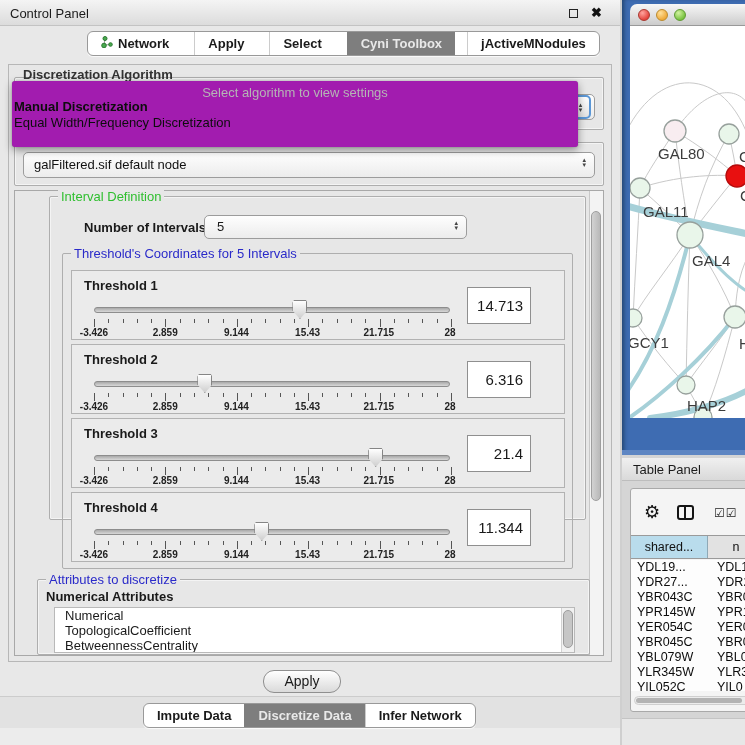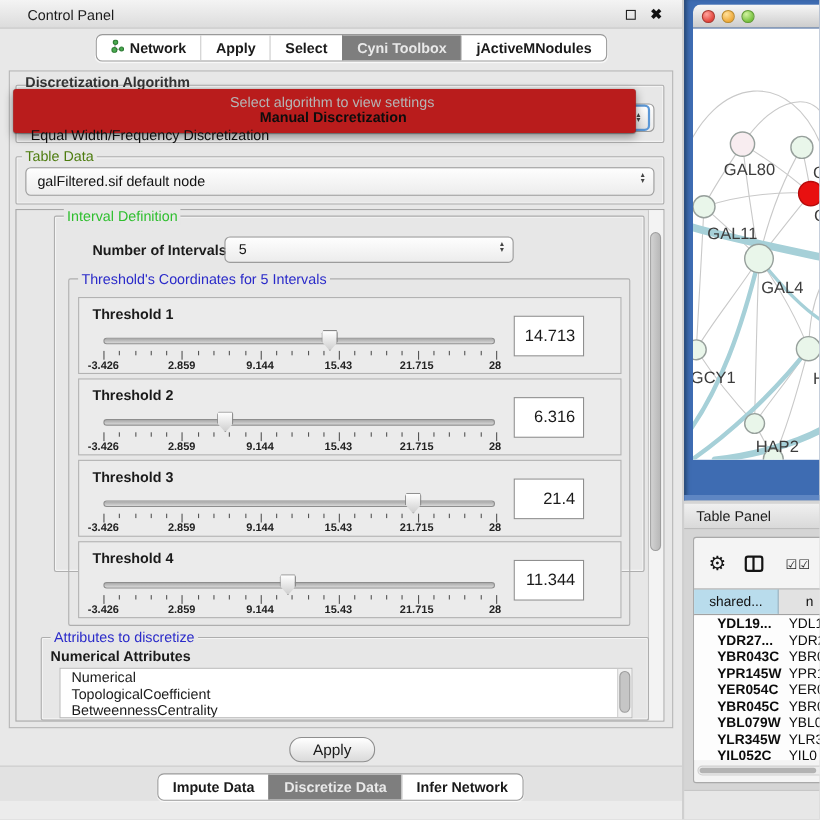--- a/index.html
+++ b/index.html
@@ -3,55 +3,55 @@
 <meta charset="utf-8">
 <style>
   * { margin:0; padding:0; box-sizing:border-box; }
   html,body { width:745px; height:745px; overflow:hidden; }
   body { position:relative; background:#cfcfcf; font-family:"Liberation Sans",sans-serif; color:#1a1a1a; }
 
   
   #control-panel { position:absolute; left:0; top:0; width:620px; height:745px; background:#e8e8e8; }
   .cp-titlebar { position:absolute; left:0; top:0; width:620px; height:26px;
                  background:linear-gradient(#f4f4f4,#dcdcdc); border-bottom:1px solid #c3c3c3; }
-  .cp-title { position:absolute; left:25px; top:6px; font-size:13px; color:#1b1b1b; }
+  .cp-title { position:absolute; left:10px; top:6px; font-size:13px; color:#1b1b1b; }
   .float-icon { position:absolute; right:42px; top:9px; width:9px; height:9px; border:1.5px solid #222; background:transparent; }
   .close-icon { position:absolute; right:18px; top:5px; font-size:13px; font-weight:bold; color:#111; }
 
   .tabstrip { display:flex; border:1px solid #999; border-radius:6px; overflow:hidden;
               background:#fff; height:25px; align-items:stretch; box-shadow:0 1px 1px rgba(255,255,255,.8); }
   .tab { display:flex; align-items:center; gap:5px; padding:0 13px; font-size:13px; font-weight:bold;
          color:#1a1a1a; border-left:1px solid #cccccc; white-space:nowrap; }
   .tab:first-child { border-left:none; }
   .tab.selected { background:#7e7e7e; color:#e9e9e9; border-left-color:#7e7e7e; }
-  #top-tabs { position:absolute; left:87px; top:31px; }
+  #top-tabs { position:absolute; left:87px; top:31px;gap:12px; }
   #bottom-tabs { position:absolute; left:143px; top:703px; }
 
   #outer-box { position:absolute; left:8px; top:64px; width:604px; height:598px;
                background:#e7e7e7; border:1px solid #b7b7b7; }
 
   .group { position:absolute; border:1px solid #aeaeae; border-radius:2px;
            box-shadow:inset 0 0 0 1px rgba(255,255,255,.55); }
   .group-label { position:absolute; padding:0 3px; font-size:13px; background:#e7e7e7; white-space:nowrap; z-index:2; }
 
   #algo-label { left:20px; top:67px; color:#333; font-weight:bold; background:transparent; z-index:3; }
   #algo-group { left:14px; top:77px; width:590px; height:53px; }
   .algo-combo { position:absolute; left:8px; top:16px; right:8px; height:26px;
                 border:1px solid #9c9c9c; border-radius:5px; background:linear-gradient(#fefefe,#ebebeb); }
   .focus-stepper { position:absolute; right:3px; top:0px; width:21px; height:24px; border:2px solid #5b97d6;
                    border-radius:5px; background:linear-gradient(#ffffff,#e2e2e2);
                    display:flex; flex-direction:column; align-items:center; justify-content:center; line-height:5px; }
   .stepper { position:absolute; right:8px; top:4px; display:flex; flex-direction:column; align-items:center; line-height:5px; }
   .stepper span, .focus-stepper span { font-size:7px; color:#444; }
 
-  #algo-popup { position:absolute; left:12px; top:81px; width:566px; height:40px; background:#b91c1c;
-                border-radius:3px; box-shadow:0 3px 9px rgba(0,0,0,.40), 0 0 1px rgba(0,0,0,.35); z-index:10;padding-left:14px; }
+  #algo-popup { position:absolute; left:12px; top:81px; width:566px; height:66px; background:#a21caf;
+                border-radius:3px; box-shadow:0 3px 9px rgba(0,0,0,.40), 0 0 1px rgba(0,0,0,.35); z-index:10; }
   .popup-placeholder { text-align:center; color:#b5b5b5; font-size:13px; padding-top:4px; height:18px; }
   .popup-opt { font-size:13px; color:#0d0d0d; padding-left:2px; line-height:16px; white-space:nowrap; }
-  .popup-opt.bold { font-weight:bold;text-align:center; }
+  .popup-opt.bold { font-weight:bold; }
 
   #tabledata-label { left:20px; top:134px; color:#4d7c0f; }
   #tabledata-group { left:14px; top:142px; width:590px; height:44px; }
   .td-combo { position:absolute; left:8px; top:9px; width:572px; height:26px; border:1px solid #9c9c9c;
               border-radius:5px; background:linear-gradient(#fefefe,#ececec); font-size:13px;
               line-height:24px; padding-left:10px; color:#111; }
 
   #inner-panel { position:absolute; left:14px; top:190px; width:590px; height:466px;
                  border:1px solid #a8a8a8; background:#e7e7e7; }
   .vscroll { position:absolute; right:0; top:0; width:14px; height:100%; background:#f3f3f3; border-left:1px solid #c8c8c8; }
@@ -121,21 +121,21 @@
   .gear-icon { position:absolute; left:13px; top:12px; font-size:18px; color:#141414; }
   .split-icon { position:absolute; left:46px; top:16px; width:17px; height:15px; border:2px solid #141414; border-radius:3px; }
   .split-icon::after { content:""; position:absolute; left:5px; top:-1px; width:2px; height:13px; background:#141414; }
   .checks-icon { position:absolute; left:83px; top:17px; font-size:12px; letter-spacing:1px; color:#222; }
   #tp-header { position:absolute; left:0; top:46px; width:200px; height:24px; display:flex;
                border-top:1px solid #9a9a9a; border-bottom:1px solid #9a9a9a; font-size:12.5px; }
   .hc1 { width:77px; background:#b9dcec; border-right:1px solid #8fa9b6; text-align:center; line-height:22px; color:#111; }
   .hc2 { width:56px; background:#e2e2e2; text-align:center; line-height:22px; color:#111; }
   #tp-rows { position:absolute; left:0; top:71px; width:200px; height:131px; overflow:hidden; background:#fdfdfd; }
   .trow { display:flex; height:15px; line-height:15px; font-size:12.5px; color:#0c0c0c; }
-  .trow .c1 { width:77px; padding-left:21px;font-weight:bold; }
+  .trow .c1 { width:77px; padding-left:6px; }
   .trow .c2 { padding-left:9px; }
   #tp-hscroll { position:absolute; left:3px; top:207px; width:122px; height:9px; background:#ececec;
                 border:1px solid #cfcfcf; border-radius:5px; }
   #tp-hscroll div { position:absolute; left:1px; top:1px; width:106px; height:5px; background:#b3b3b3; border-radius:3px; }
   #br-strip { position:absolute; left:622px; top:718px; width:123px; height:27px; background:#e7e7e7; border-top:1px solid #c4c4c4; }
 
   
   #bl-strip { position:absolute; left:0; top:696px; width:620px; height:49px; background:#e2e2e2;
               border-top:1px solid #cccccc; }
   #bl-strip2 { position:absolute; left:0; top:728px; width:620px; height:17px; background:#ececec; }

